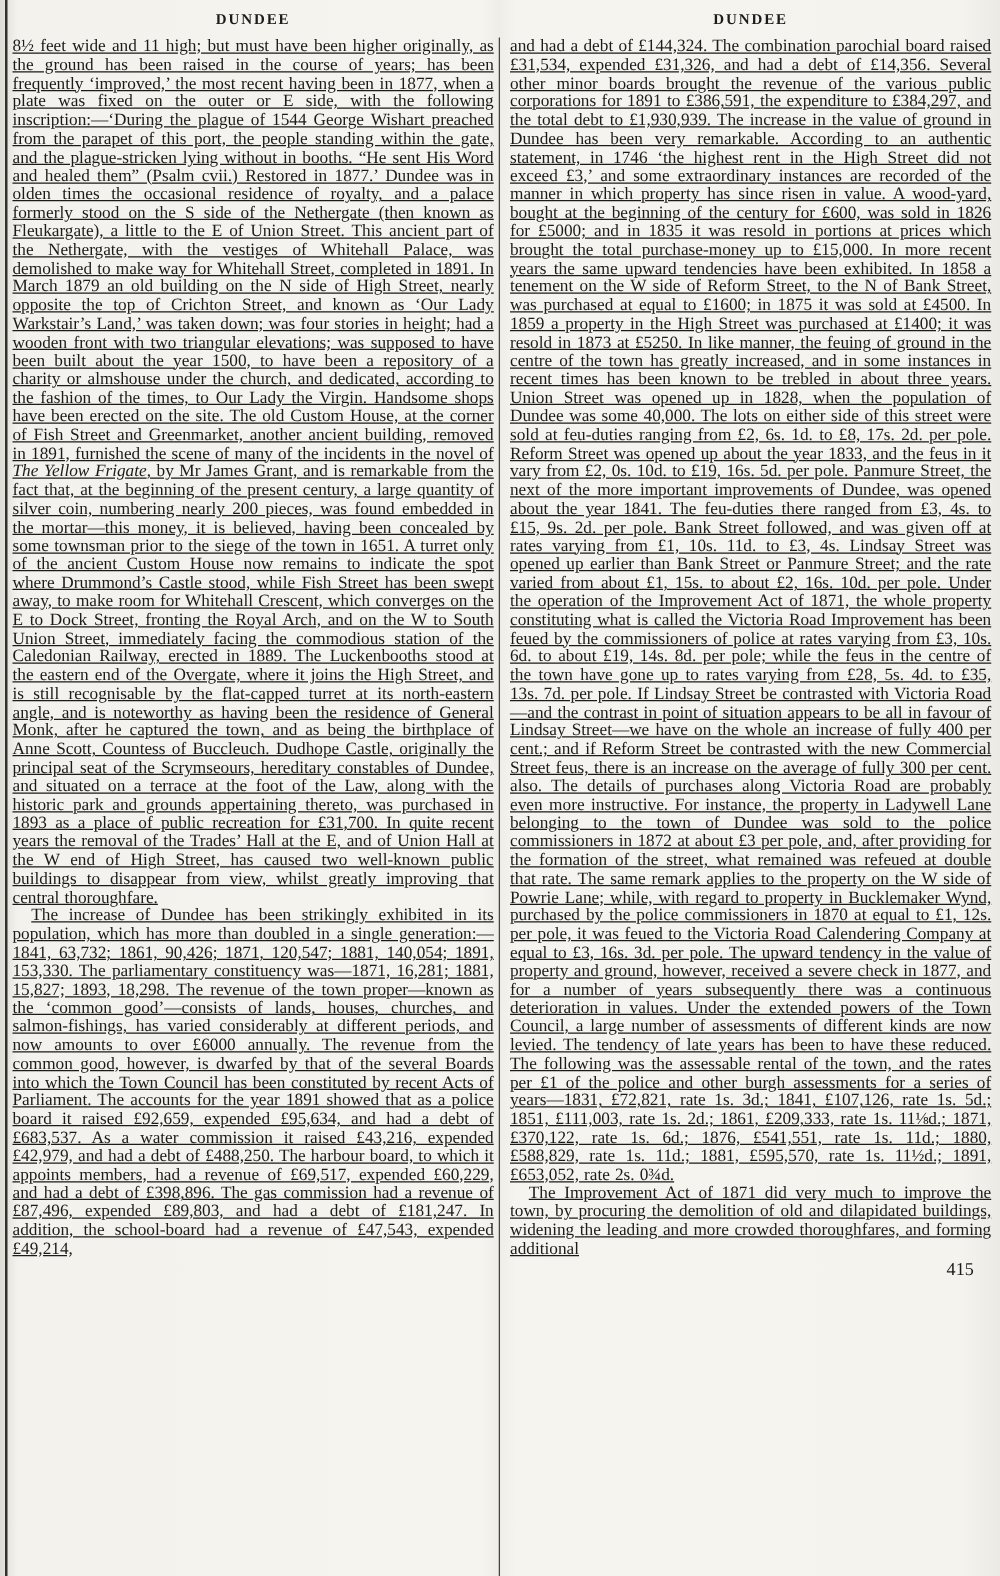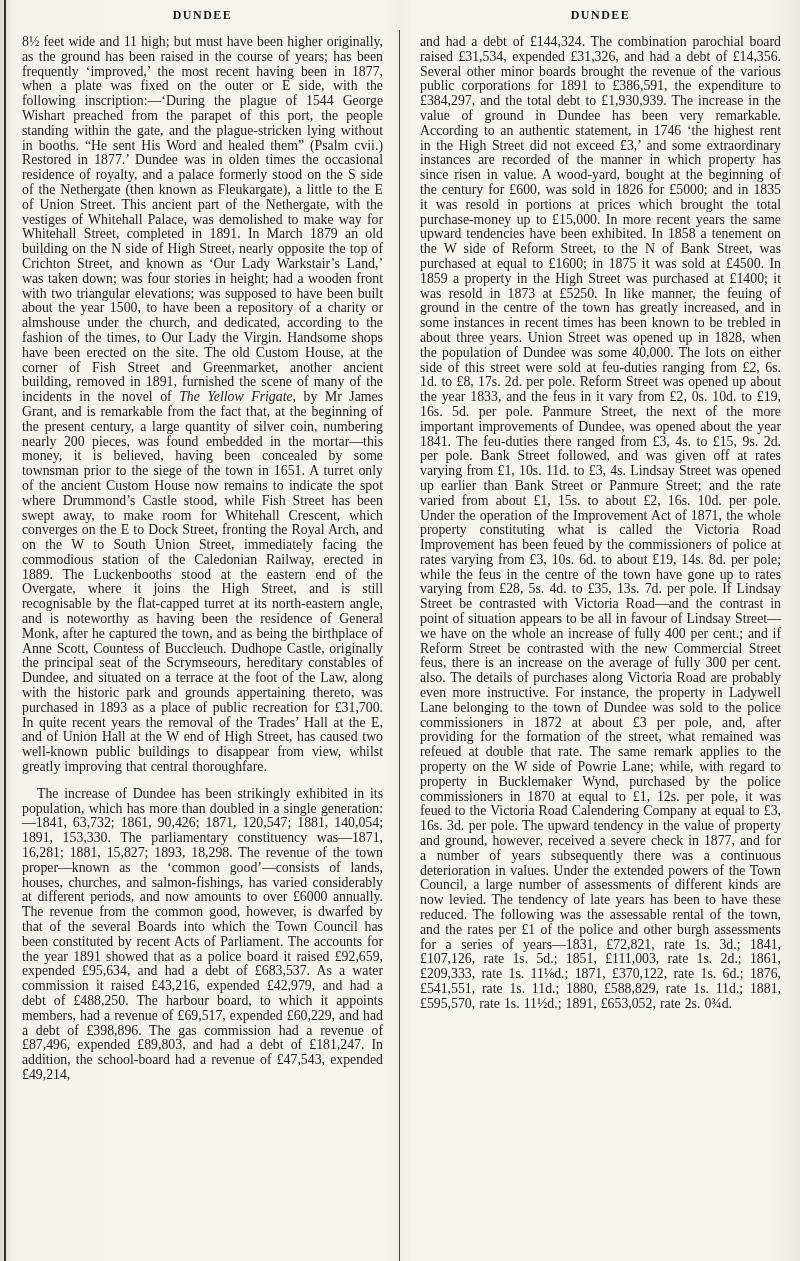--- a/index.html
+++ b/index.html
@@ -45,25 +45,26 @@
   .col-left  { left: 10px; }
   .col-right { left: 408px; }
   .running-head {
     text-align: center;
     font-weight: bold;
     font-size: 12px;
     letter-spacing: 1.5px;
     margin-bottom: 7px;
   }
   p.body-para {
-    margin: 12px;
+    margin: 0;
     text-align: justify;
     font-size: 13.8px;
     line-height: 14.8px;
     word-spacing: 0.6px;
+    text-decoration: underline;
   }
   p.indented {
     text-indent: 15px;
   }
   .page-number {
     text-align: right;
     padding-right: 14px;
     font-size: 14.5px;
     margin-top: 1px;
   }
@@ -78,15 +79,17 @@
 
   <div class="col col-left">
     <div class="running-head">DUNDEE</div>
     <p class="body-para"><span>8½ feet wide and 11 high; but must have been higher originally, as the ground has been raised in the course of years; has been frequently ‘improved,’ the most recent having been in 1877, when a plate was fixed on the outer or E side, with the following inscription:—‘During the plague of 1544 George Wishart preached from the parapet of this port, the people standing within the gate, and the plague-stricken lying without in booths. “He sent His Word and healed them” (Psalm cvii.) Restored in 1877.’ Dundee was in olden times the occasional residence of royalty, and a palace formerly stood on the S side of the Nethergate (then known as Fleukargate), a little to the E of Union Street. This ancient part of the Nethergate, with the vestiges of Whitehall Palace, was demolished to make way for Whitehall Street, completed in 1891. In March 1879 an old building on the N side of High Street, nearly opposite the top of Crichton Street, and known as ‘Our Lady Warkstair’s Land,’ was taken down; was four stories in height; had a wooden front with two triangular elevations; was supposed to have been built about the year 1500, to have been a repository of a charity or almshouse under the church, and dedicated, according to the fashion of the times, to Our Lady the Virgin. Handsome shops have been erected on the site. The old Custom House, at the corner of Fish Street and Greenmarket, another ancient building, removed in 1891, furnished the scene of many of the incidents in the novel of </span><i>The Yellow Frigate</i><span>, by Mr James Grant, and is remarkable from the fact that, at the beginning of the present century, a large quantity of silver coin, numbering nearly 200 pieces, was found embedded in the mortar—this money, it is believed, having been concealed by some townsman prior to the siege of the town in 1651. A turret only of the ancient Custom House now remains to indicate the spot where Drummond’s Castle stood, while Fish Street has been swept away, to make room for Whitehall Crescent, which converges on the E to Dock Street, fronting the Royal Arch, and on the W to South Union Street, immediately facing the commodious station of the Caledonian Railway, erected in 1889. The Luckenbooths stood at the eastern end of the Overgate, where it joins the High Street, and is still recognisable by the flat-capped turret at its north-eastern angle, and is noteworthy as having been the residence of General Monk, after he captured the town, and as being the birthplace of Anne Scott, Countess of Buccleuch. Dudhope Castle, originally the principal seat of the Scrymseours, hereditary constables of Dundee, and situated on a terrace at the foot of the Law, along with the historic park and grounds appertaining thereto, was purchased in 1893 as a place of public recreation for £31,700. In quite recent years the removal of the Trades’ Hall at the E, and of Union Hall at the W end of High Street, has caused two well-known public buildings to disappear from view, whilst greatly improving that central thoroughfare.</span></p>
     <p class="body-para indented">The increase of Dundee has been strikingly exhibited in its population, which has more than doubled in a single generation:—1841, 63,732; 1861, 90,426; 1871, 120,547; 1881, 140,054; 1891, 153,330. The parliamentary constituency was—1871, 16,281; 1881, 15,827; 1893, 18,298. The revenue of the town proper—known as the ‘common good’—consists of lands, houses, churches, and salmon-fishings, has varied considerably at different periods, and now amounts to over £6000 annually. The revenue from the common good, however, is dwarfed by that of the several Boards into which the Town Council has been constituted by recent Acts of Parliament. The accounts for the year 1891 showed that as a police board it raised £92,659, expended £95,634, and had a debt of £683,537. As a water commission it raised £43,216, expended £42,979, and had a debt of £488,250. The harbour board, to which it appoints members, had a revenue of £69,517, expended £60,229, and had a debt of £398,896. The gas commission had a revenue of £87,496, expended £89,803, and had a debt of £181,247. In addition, the school-board had a revenue of £47,543, expended £49,214,</p>
   </div>
 
   <div class="col col-right">
     <div class="running-head">DUNDEE</div>
     <p class="body-para">and had a debt of £144,324. The combination parochial board raised £31,534, expended £31,326, and had a debt of £14,356. Several other minor boards brought the revenue of the various public corporations for 1891 to £386,591, the expenditure to £384,297, and the total debt to £1,930,939. The increase in the value of ground in Dundee has been very remarkable. According to an authentic statement, in 1746 ‘the highest rent in the High Street did not exceed £3,’ and some extraordinary instances are recorded of the manner in which property has since risen in value. A wood-yard, bought at the beginning of the century for £600, was sold in 1826 for £5000; and in 1835 it was resold in portions at prices which brought the total purchase-money up to £15,000. In more recent years the same upward tendencies have been exhibited. In 1858 a tenement on the W side of Reform Street, to the N of Bank Street, was purchased at equal to £1600; in 1875 it was sold at £4500. In 1859 a property in the High Street was purchased at £1400; it was resold in 1873 at £5250. In like manner, the feuing of ground in the centre of the town has greatly increased, and in some instances in recent times has been known to be trebled in about three years. Union Street was opened up in 1828, when the population of Dundee was some 40,000. The lots on either side of this street were sold at feu-duties ranging from £2, 6s. 1d. to £8, 17s. 2d. per pole. Reform Street was opened up about the year 1833, and the feus in it vary from £2, 0s. 10d. to £19, 16s. 5d. per pole. Panmure Street, the next of the more important improvements of Dundee, was opened about the year 1841. The feu-duties there ranged from £3, 4s. to £15, 9s. 2d. per pole. Bank Street followed, and was given off at rates varying from £1, 10s. 11d. to £3, 4s. Lindsay Street was opened up earlier than Bank Street or Panmure Street; and the rate varied from about £1, 15s. to about £2, 16s. 10d. per pole. Under the operation of the Improvement Act of 1871, the whole property constituting what is called the Victoria Road Improvement has been feued by the commissioners of police at rates varying from £3, 10s. 6d. to about £19, 14s. 8d. per pole; while the feus in the centre of the town have gone up to rates varying from £28, 5s. 4d. to £35, 13s. 7d. per pole. If Lindsay Street be contrasted with Victoria Road—and the contrast in point of situation appears to be all in favour of Lindsay Street—we have on the whole an increase of fully 400 per cent.; and if Reform Street be contrasted with the new Commercial Street feus, there is an increase on the average of fully 300 per cent. also. The details of purchases along Victoria Road are probably even more instructive. For instance, the property in Ladywell Lane belonging to the town of Dundee was sold to the police commissioners in 1872 at about £3 per pole, and, after providing for the formation of the street, what remained was refeued at double that rate. The same remark applies to the property on the W side of Powrie Lane; while, with regard to property in Bucklemaker Wynd, purchased by the police commissioners in 1870 at equal to £1, 12s. per pole, it was feued to the Victoria Road Calendering Company at equal to £3, 16s. 3d. per pole. The upward tendency in the value of property and ground, however, received a severe check in 1877, and for a number of years subsequently there was a continuous deterioration in values. Under the extended powers of the Town Council, a large number of assessments of different kinds are now levied. The tendency of late years has been to have these reduced. The following was the assessable rental of the town, and the rates per £1 of the police and other burgh assessments for a series of years—1831, £72,821, rate 1s. 3d.; 1841, £107,126, rate 1s. 5d.; 1851, £111,003, rate 1s. 2d.; 1861, £209,333, rate 1s. 11⅛d.; 1871, £370,122, rate 1s. 6d.; 1876, £541,551, rate 1s. 11d.; 1880, £588,829, rate 1s. 11d.; 1881, £595,570, rate 1s. 11½d.; 1891, £653,052, rate 2s. 0¾d.</p>
+    <p class="body-para indented">The Improvement Act of 1871 did very much to improve the town, by procuring the demolition of old and dilapidated buildings, widening the leading and more crowded thoroughfares, and forming additional</p>
+    <div class="page-number">415</div>
   </div>
 
 </div>
 
 </body></html>

